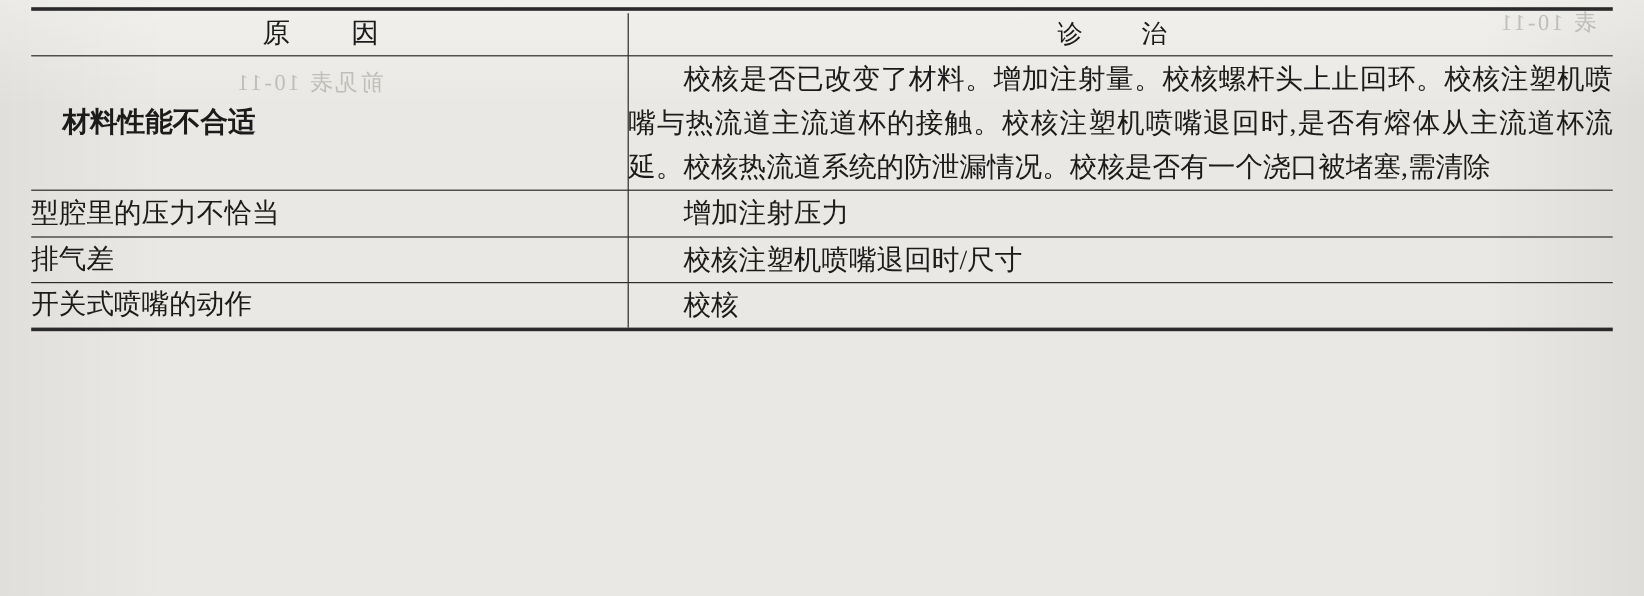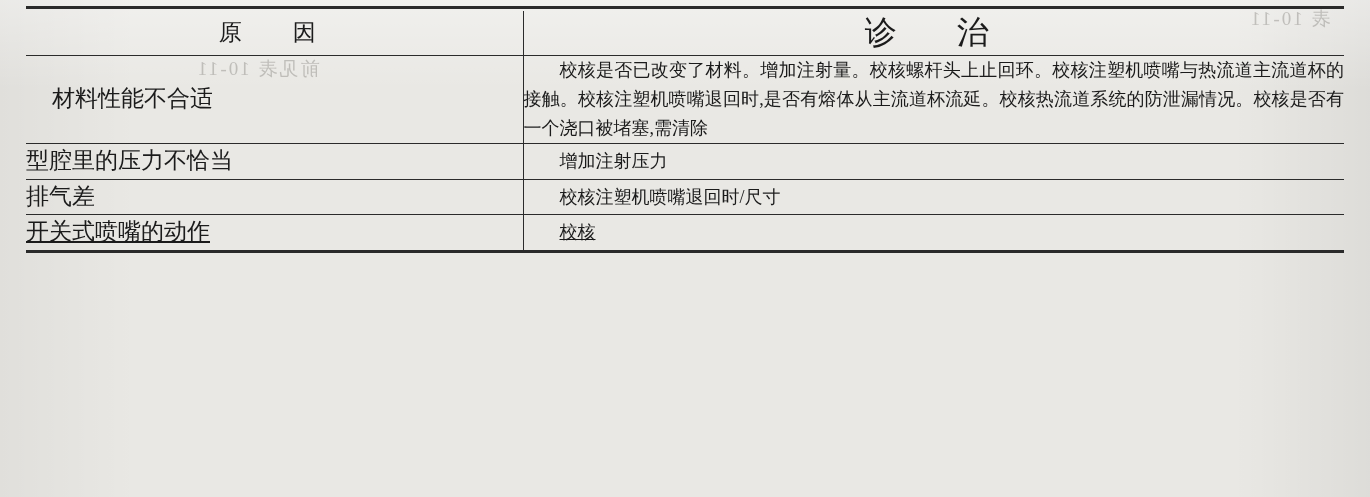--- a/index.html
+++ b/index.html
@@ -64,50 +64,49 @@
     height: 3px;
     background: #2a2a2a;
     margin-top: 0px;
   }
 
   .doc-table tr > td, .doc-table tr > th {
     border-bottom: 1.6px solid #2b2b2b;
   }
   .doc-table tr:last-child > td {
     border-bottom: none;
-    text-decoration: underline;
   }
   .doc-table .cell-cause {
     border-right: 1.6px solid #2b2b2b;
   }
 
   .head-cell {
     text-align: center;
-    font-size: 32px;
+    font-size: 21px;
     letter-spacing: 14px;
     padding: 6px 0 9px 0;
     font-weight: 400;
   }
   .cell-cause {
     font-size: 23px;
     padding: 8px 10px 10px 26px;
     line-height: 1.5;
   }
   .cell-remedy {
-    font-size: 18px;
+    font-size: 23px;
     padding: 9px 14px 11px 30px;
     line-height: 1.62;
     text-align: justify;
     text-justify: inter-character;
   }
   .cell-remedy .indent {
     text-indent: 2em;
     display: block;
   }
-  .tall .cell-cause { padding-left: 26px; }
+  .tall .cell-cause { padding-left: 26px; font-weight: bold; }
 </style>
 </head>
 <body>
 
 <div class="paper"></div>
 
 <div class="ghost ghost-1">表 10-11</div>
 <div class="ghost ghost-2">前见表 10-11</div>
 
 <div class="table-wrap">

